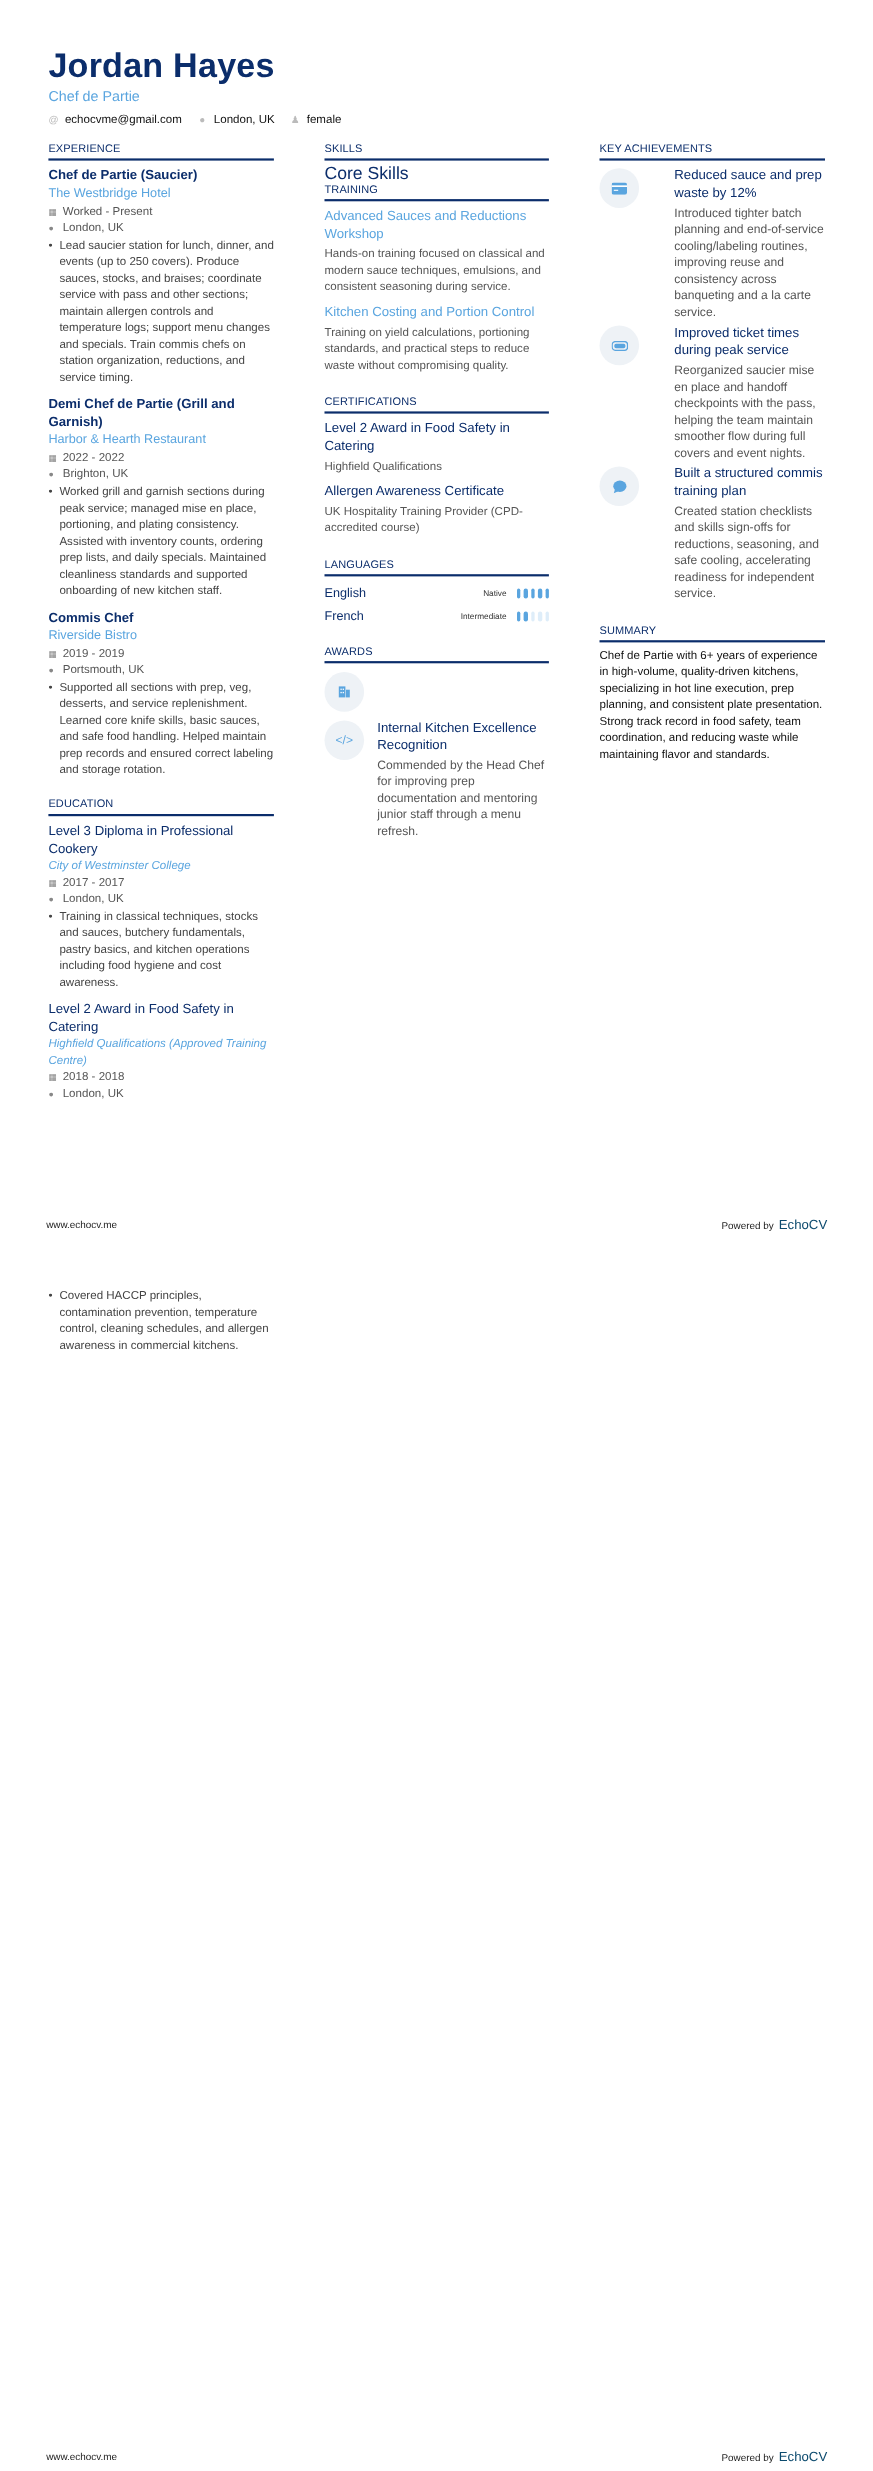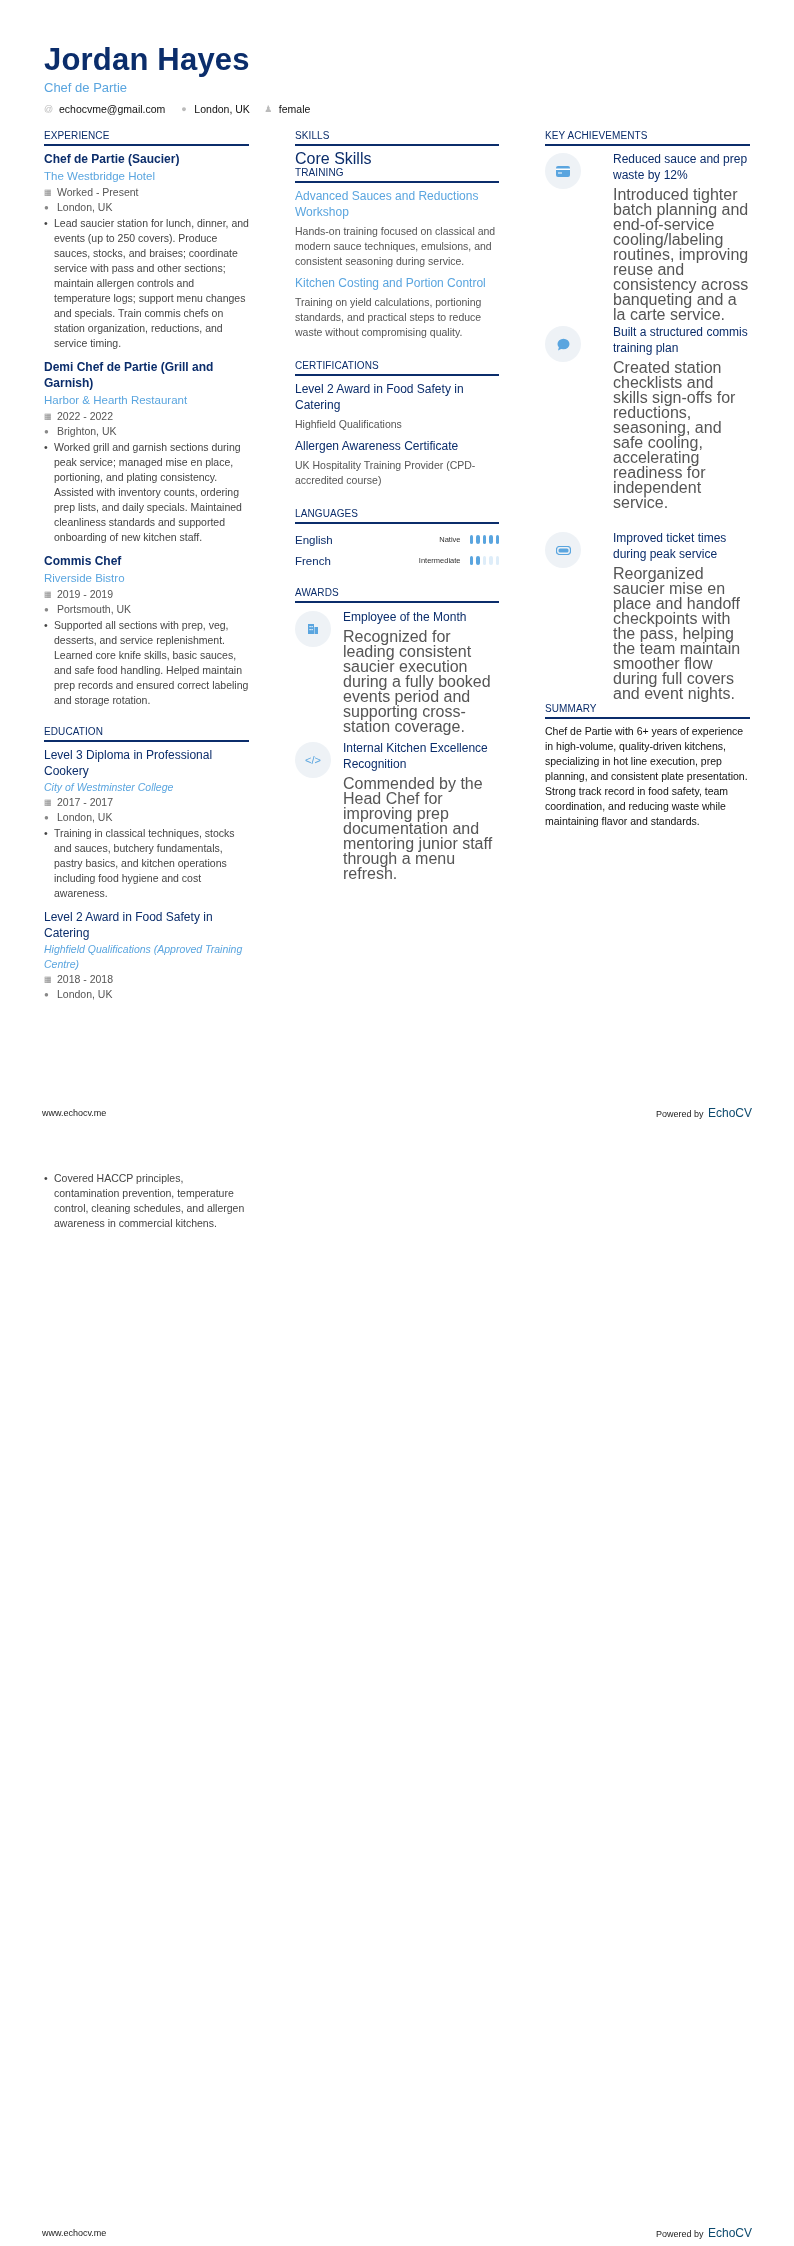--- a/index.html
+++ b/index.html
@@ -43,21 +43,21 @@
   .lang-r { display: flex; align-items: center; }
   .lang-l { font-size: 7.5px; color: #333; margin-right: 6px; }
   .dots { display: flex; }
   .dots span { width: 3.5px; height: 9px; border-radius: 2px; margin-left: 3px; background: #5aa5df; }
   .dots span.off { background: #deedf9; }
 
   .award { display: flex; margin-top: 6px; }
   .aw-ic { width: 36px; height: 36px; border-radius: 50%; background: #eef2f6; flex: none; display: flex; align-items: center; justify-content: center; color: #5aa5df; font-size: 11px; margin-right: 12px; margin-top: 2px; }
   .aw-body { flex: 1; }
   .aw-t { font-size: 12px; color: #0b2d6b; line-height: 16px; }
-  .aw-d { font-size: 16px; color: #555; line-height: 15px; margin-top: 4px; }
+  .aw-d { font-size: 11px; color: #555; line-height: 15px; margin-top: 4px; }
 
   .ach { display: flex; margin-top: 0; margin-bottom: 2px; gap: 20px; }
   .summary { font-size: 10.5px; color: #111; line-height: 15px; }
 
   .footer { position: absolute; left: 42px; right: 42px; display: flex; justify-content: space-between; align-items: center; font-size: 9px; color: #222; }
   .footer .brand { font-size: 12px; color: #0c4a6e; margin-left: 2px; }
   .overflow { position: absolute; left: 44px; top: 1170px; width: 205px; }
 </style>
 </head>
 <body>
@@ -217,24 +217,20 @@
     <div class="aw-ic">
       <svg width="12" height="12" viewBox="0 0 12 12">
           <rect x="1" y="1" width="6" height="10" fill="#5aa5df"></rect>
           <rect x="7.5" y="4" width="3.5" height="7" fill="#5aa5df"></rect>
           <rect x="2.5" y="3" width="1.2" height="1.2" fill="#fff"></rect>
           <rect x="4.5" y="3" width="1.2" height="1.2" fill="#fff"></rect>
           <rect x="2.5" y="6" width="1.2" height="1.2" fill="#fff"></rect>
           <rect x="4.5" y="6" width="1.2" height="1.2" fill="#fff"></rect>
         </svg>
     </div>
-    <div class="aw-body">
-      <div class="aw-t">Employee of the Month</div>
-      <div class="aw-d">Recognized for leading consistent saucier execution during a fully booked events period and supporting cross-station coverage.</div>
-    </div>
   </div>
   <div class="award">
     <div class="aw-ic">&lt;/&gt;</div>
     <div class="aw-body">
       <div class="aw-t">Internal Kitchen Excellence Recognition</div>
       <div class="aw-d">Commended by the Head Chef for improving prep documentation and mentoring junior staff through a menu refresh.</div>
     </div>
   </div>
 </div>
 
@@ -246,42 +242,42 @@
           <rect x="0" y="0" width="14" height="11" rx="2" fill="#5aa5df"></rect>
           <rect x="0" y="2.5" width="14" height="1.5" fill="#fff"></rect>
           <rect x="2" y="6.5" width="4" height="1" fill="#fff"></rect>
         </svg>
     </div>
     <div class="aw-body">
       <div class="aw-t">Reduced sauce and prep waste by 12%</div>
       <div class="aw-d">Introduced tighter batch planning and end-of-service cooling/labeling routines, improving reuse and consistency across banqueting and a la carte service.</div>
     </div>
   </div>
+  <div class="ach">
+    <div class="aw-ic">
+      <svg width="15" height="9" viewBox="0 0 15 9">
+          <rect x="0.5" y="0.5" width="14" height="8" rx="3" fill="none" stroke="#5aa5df" stroke-width="1.2"></rect>
+          <rect x="2.5" y="2.5" width="10" height="4" rx="1.5" fill="#5aa5df"></rect>
+        </svg>
+    </div>
+    <div class="aw-body">
+      <div class="aw-t">Improved ticket times during peak service</div>
+      <div class="aw-d">Reorganized saucier mise en place and handoff checkpoints with the pass, helping the team maintain smoother flow during full covers and event nights.</div>
+    </div>
+  </div>
   <div class="ach" style="margin-bottom:20px;">
     <div class="aw-ic">
       <svg width="13" height="13" viewBox="0 0 13 13">
           <ellipse cx="6.5" cy="6" rx="6" ry="5.2" fill="#5aa5df"></ellipse>
           <path d="M2 9 L1 12.5 L5 10.5 Z" fill="#5aa5df"></path>
         </svg>
     </div>
     <div class="aw-body">
       <div class="aw-t">Built a structured commis training plan</div>
       <div class="aw-d">Created station checklists and skills sign-offs for reductions, seasoning, and safe cooling, accelerating readiness for independent service.</div>
-    </div>
-  </div>
-  <div class="ach">
-    <div class="aw-ic">
-      <svg width="15" height="9" viewBox="0 0 15 9">
-          <rect x="0.5" y="0.5" width="14" height="8" rx="3" fill="none" stroke="#5aa5df" stroke-width="1.2"></rect>
-          <rect x="2.5" y="2.5" width="10" height="4" rx="1.5" fill="#5aa5df"></rect>
-        </svg>
-    </div>
-    <div class="aw-body">
-      <div class="aw-t">Improved ticket times during peak service</div>
-      <div class="aw-d">Reorganized saucier mise en place and handoff checkpoints with the pass, helping the team maintain smoother flow during full covers and event nights.</div>
     </div>
   </div>
 
   <div class="sec-h">SUMMARY</div>
   <div class="summary">Chef de Partie with 6+ years of experience in high-volume, quality-driven kitchens, specializing in hot line execution, prep planning, and consistent plate presentation. Strong track record in food safety, team coordination, and reducing waste while maintaining flavor and standards.</div>
 </div>
 
 <div class="footer" style="top:1106px;">
   <span>www.echocv.me</span>
   <span><span>Powered by</span> <span class="brand">EchoCV</span></span>

